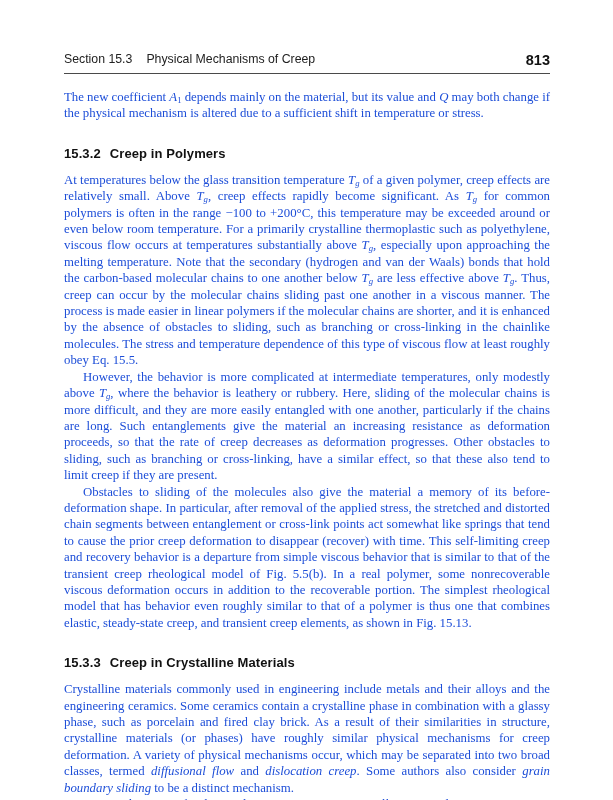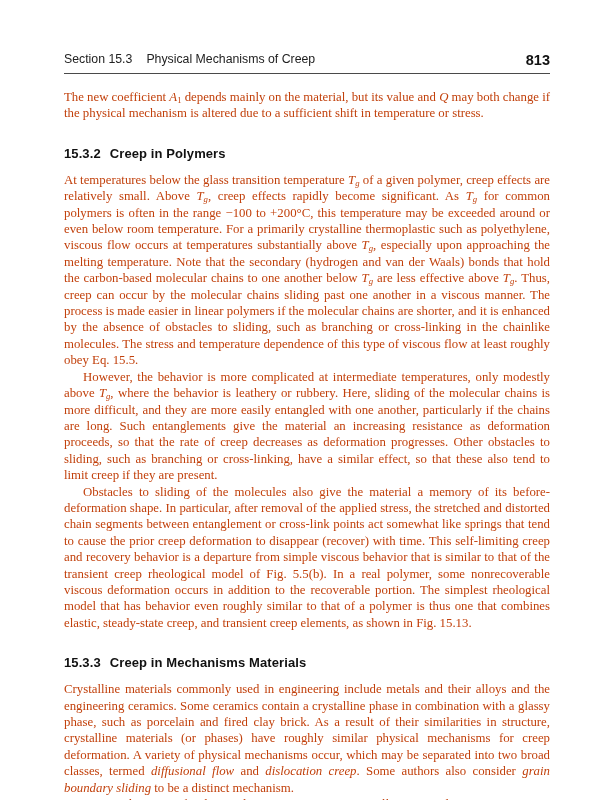--- a/index.html
+++ b/index.html
@@ -12,21 +12,21 @@
     display:flex;justify-content:space-between;align-items:flex-start;
     font-family:"Liberation Sans", sans-serif;
     border-bottom:1.5px solid #4a4a4a;padding-bottom:5px;
   }
   .rh-left{font-size:12.3px;color:#222;}
   .rh-sec{margin-right:14px;}
   .rh-page{font-size:14.5px;font-weight:bold;color:#111;}
   .body-text{margin-top:15px;}
   p.para{
     margin:0;font-size:12.8px;line-height:16.4px;text-align:justify;
-    color:#c2410c;
+    color:#1d4ed8;
   }
   p.para.indent{text-indent:19px;}
   h2.sec-heading{
     font-family:"Liberation Sans", sans-serif;font-size:13px;font-weight:bold;
     color:#111;margin:24px 0 11px 0;letter-spacing:0.1px;
   }
   h2.sec-heading .sec-num{margin-right:9px;}
   sub{font-size:0.68em;line-height:0;vertical-align:-0.28em;}
 </style>
 </head>
@@ -47,20 +47,20 @@
 
     <h2 class="sec-heading">
       <span class="sec-num">15.3.2</span><span>Creep in Polymers</span>
     </h2>
 
     <p class="para">At temperatures below the glass transition temperature <i>T</i><sub><i>g</i></sub> of a given polymer, creep effects are relatively small. Above <i>T</i><sub><i>g</i></sub>, creep effects rapidly become significant. As <i>T</i><sub><i>g</i></sub> for common polymers is often in the range −100 to +200°C, this temperature may be exceeded around or even below room temperature. For a primarily crystalline thermoplastic such as polyethylene, viscous flow occurs at temperatures substantially above <i>T</i><sub><i>g</i></sub>, especially upon approaching the melting temperature. Note that the secondary (hydrogen and van der Waals) bonds that hold the carbon-based molecular chains to one another below <i>T</i><sub><i>g</i></sub> are less effective above <i>T</i><sub><i>g</i></sub>. Thus, creep can occur by the molecular chains sliding past one another in a viscous manner. The process is made easier in linear polymers if the molecular chains are shorter, and it is enhanced by the absence of obstacles to sliding, such as branching or cross-linking in the chainlike molecules. The stress and temperature dependence of this type of viscous flow at least roughly obey Eq. 15.5.</p>
     <p class="para indent">However, the behavior is more complicated at intermediate temperatures, only modestly above <i>T</i><sub><i>g</i></sub>, where the behavior is leathery or rubbery. Here, sliding of the molecular chains is more difficult, and they are more easily entangled with one another, particularly if the chains are long. Such entanglements give the material an increasing resistance as deformation proceeds, so that the rate of creep decreases as deformation progresses. Other obstacles to sliding, such as branching or cross-linking, have a similar effect, so that these also tend to limit creep if they are present.</p>
     <p class="para indent">Obstacles to sliding of the molecules also give the material a memory of its before-deformation shape. In particular, after removal of the applied stress, the stretched and distorted chain segments between entanglement or cross-link points act somewhat like springs that tend to cause the prior creep deformation to disappear (recover) with time. This self-limiting creep and recovery behavior is a departure from simple viscous behavior that is similar to that of the transient creep rheological model of Fig. 5.5(b). In a real polymer, some nonrecoverable viscous deformation occurs in addition to the recoverable portion. The simplest rheological model that has behavior even roughly similar to that of a polymer is thus one that combines elastic, steady-state creep, and transient creep elements, as shown in Fig. 15.13.</p>
 
     <h2 class="sec-heading">
-      <span class="sec-num">15.3.3</span><span>Creep in Mechanisms Materials</span>
+      <span class="sec-num">15.3.3</span><span>Creep in Crystalline Materials</span>
     </h2>
 
     <p class="para">Crystalline materials commonly used in engineering include metals and their alloys and the engineering ceramics. Some ceramics contain a crystalline phase in combination with a glassy phase, such as porcelain and fired clay brick. As a result of their similarities in structure, crystalline materials (or phases) have roughly similar physical mechanisms for creep deformation. A variety of physical mechanisms occur, which may be separated into two broad classes, termed <i>diffusional flow</i> and <i>dislocation creep</i>. Some authors also consider <i>grain boundary sliding</i> to be a distinct mechanism.</p>
     <p class="para indent">A general equation for the steady-state creep rate in <i>crystalline</i> materials is</p>
 
   </div>
 </div>
 
 </body></html>

